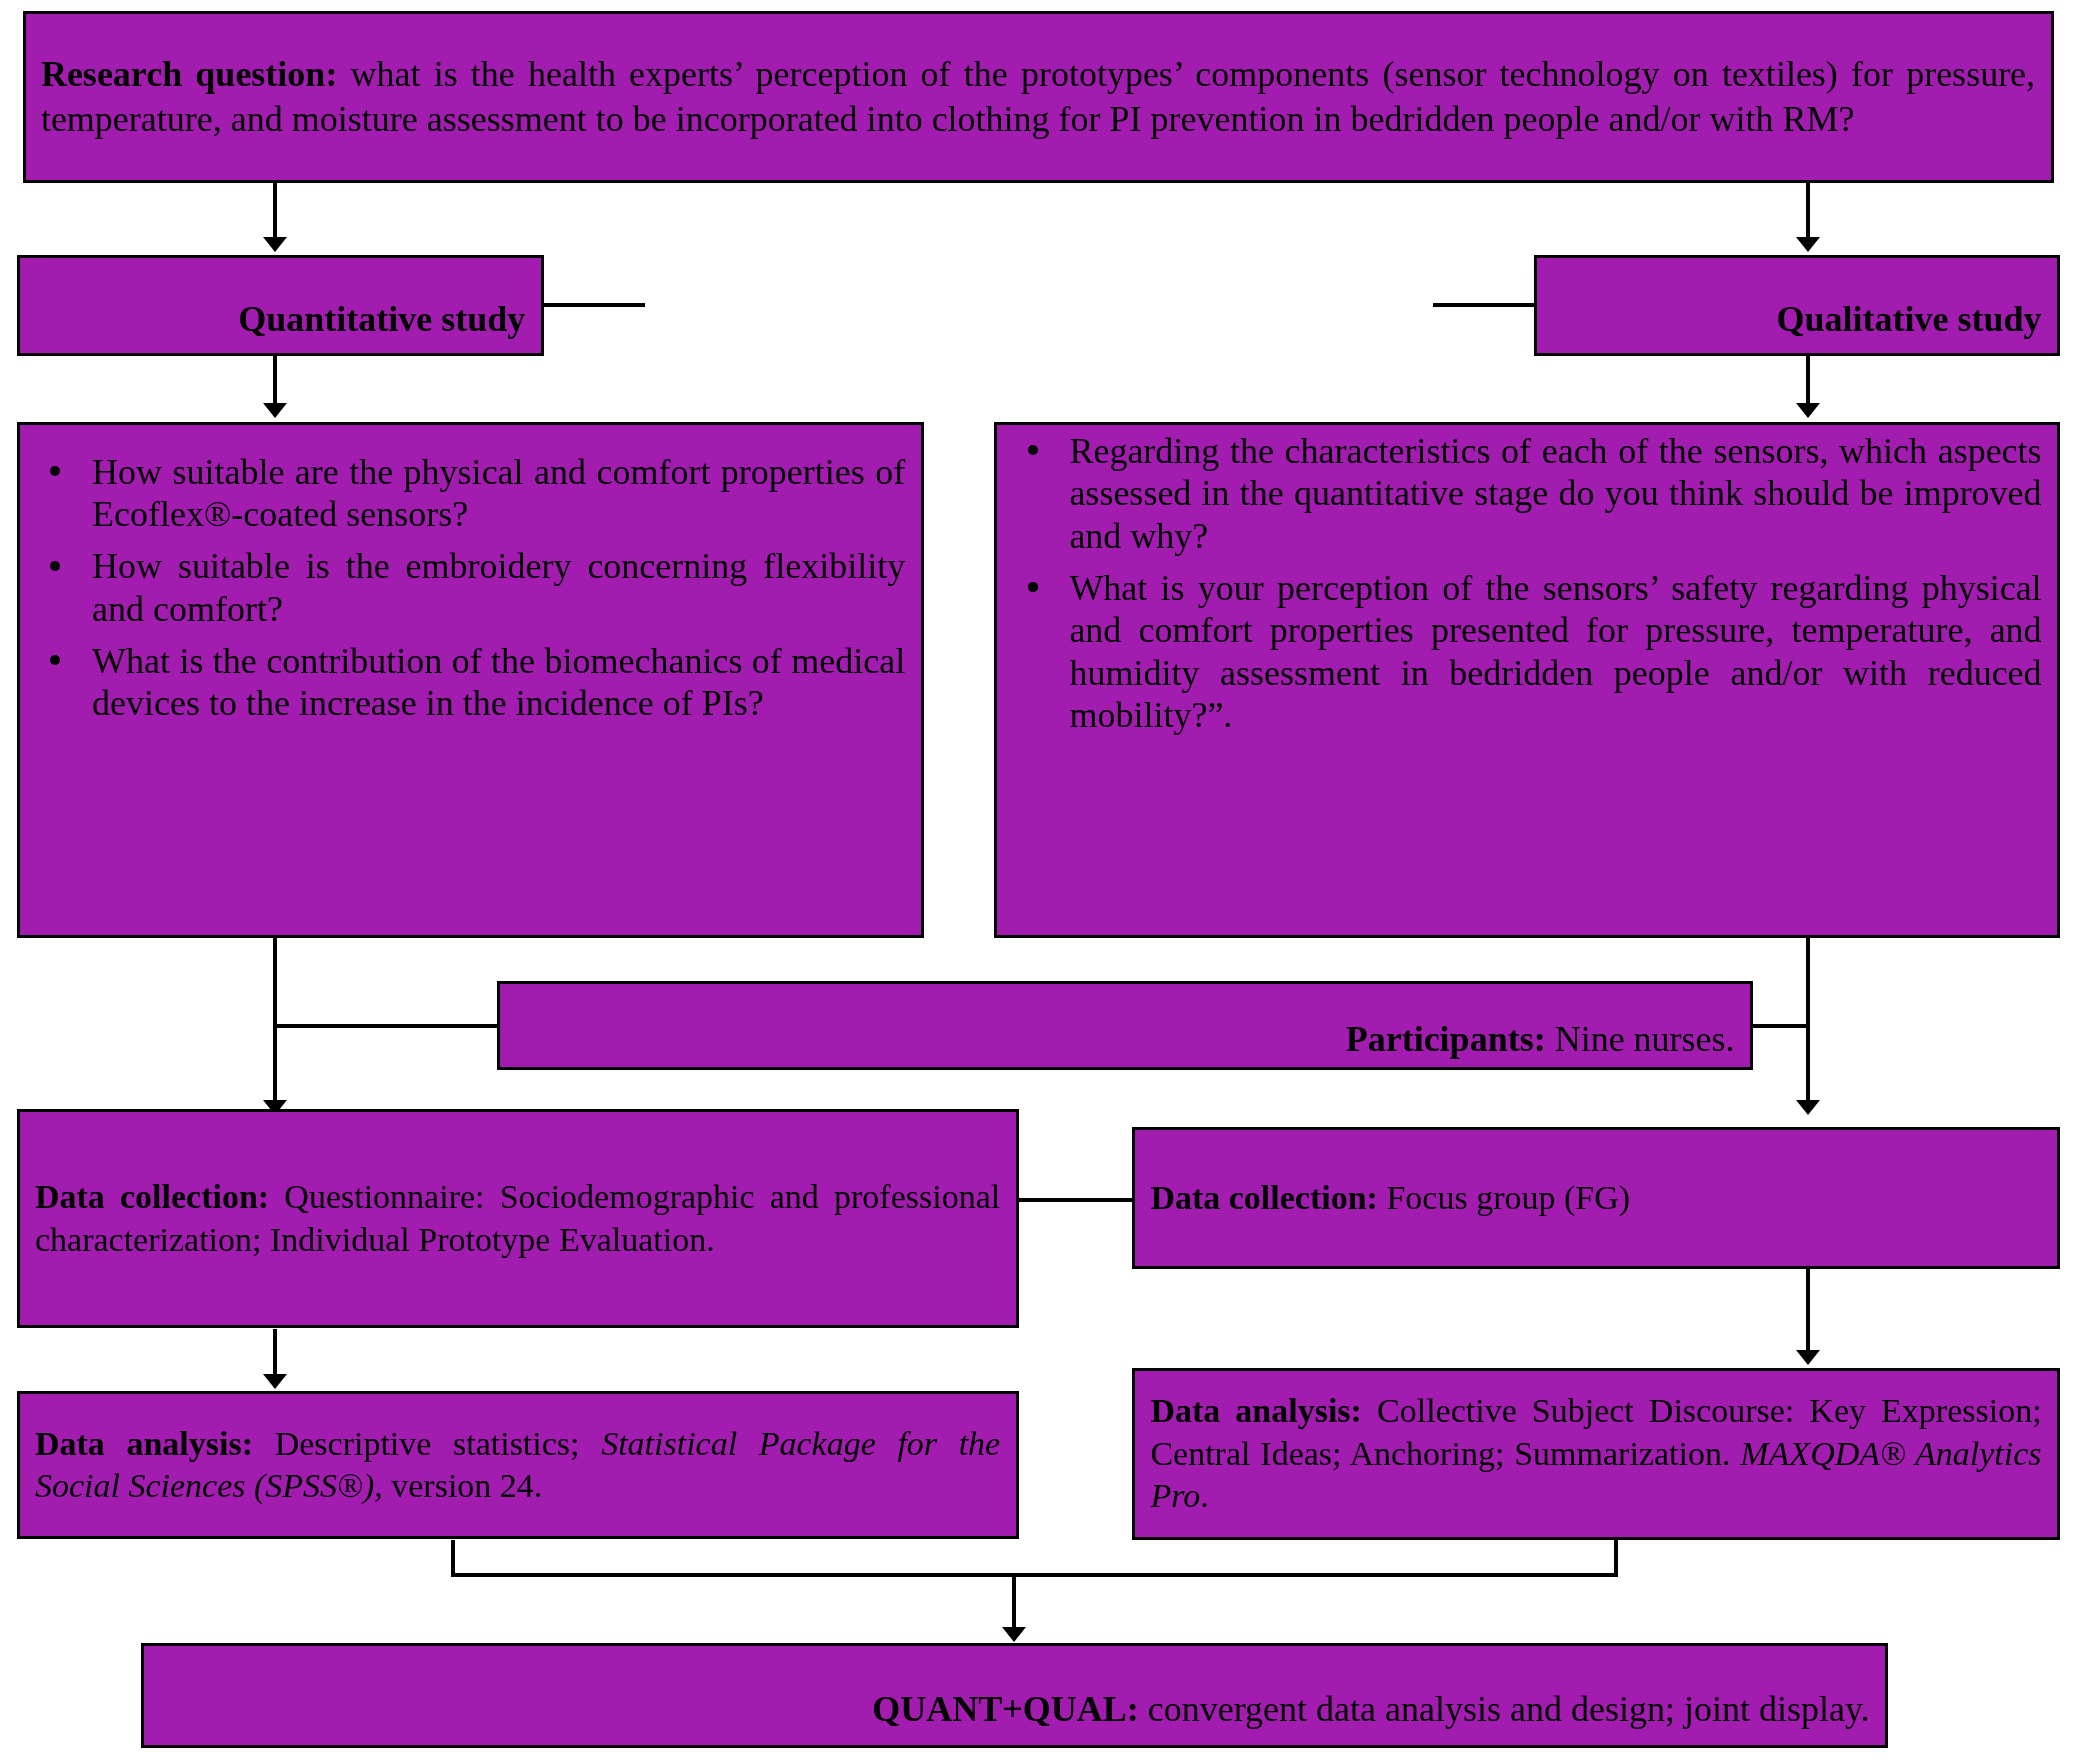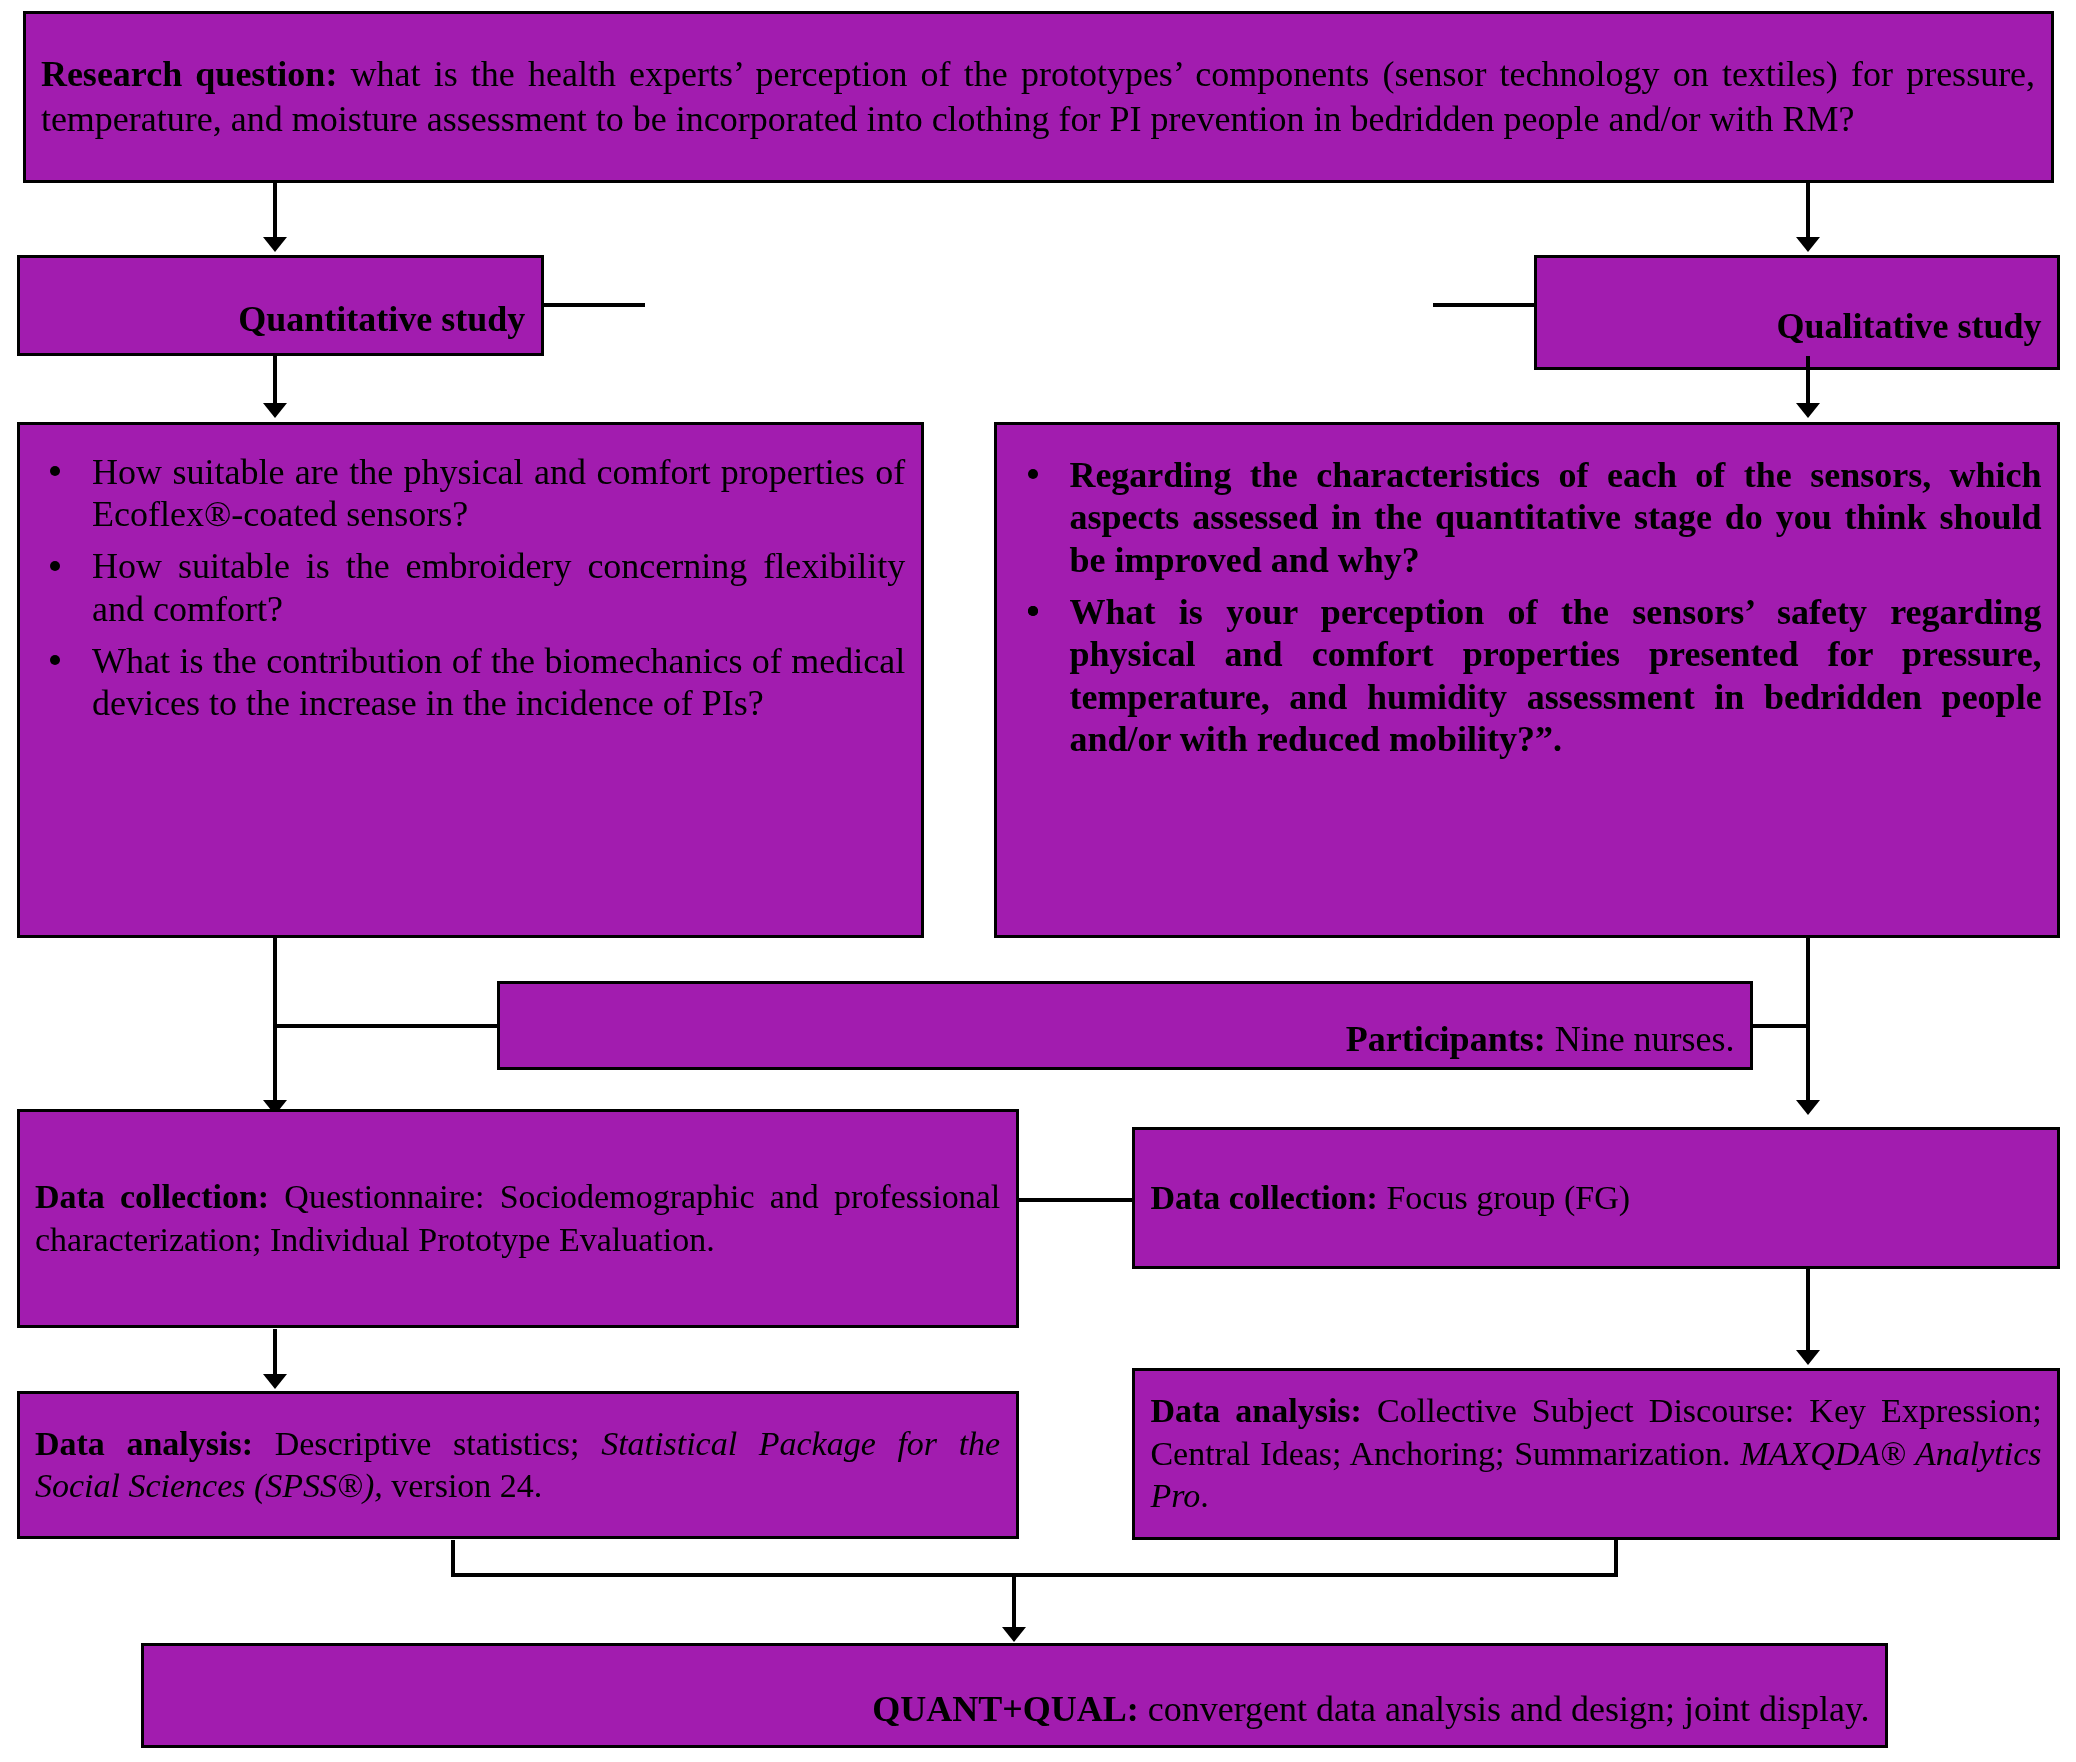--- a/index.html
+++ b/index.html
@@ -83,42 +83,42 @@
 
   <div class="box" style="left:16.6px;top:255px;width:527px;height:101px;">
     <div class="inner t-hdr ctr">Quantitative study</div>
   </div>
 
   <div class="ln hl" style="left:544px;top:303px;width:101px;"></div>
 
 
   <div class="ln hl" style="left:1433px;top:303px;width:101px;"></div>
 
-  <div class="box" style="left:1534px;top:255px;width:526px;height:115px;">
+  <div class="box" style="left:1534px;top:255px;width:526px;height:101px;">
     <div class="inner t-hdr ctr">Qualitative study</div>
   </div>
 
   <div class="ln vl" style="left:273px;top:356px;height:56px;"></div>
   <div class="arrow" style="left:263px;top:403px;"></div>
 
   <div class="ln vl" style="left:1806px;top:356px;height:56px;"></div>
   <div class="arrow" style="left:1796px;top:403px;"></div>
 
   <div class="box" style="left:16.6px;top:422px;width:907px;height:516px;align-items:flex-start;">
     <div class="inner t-bul" style="padding-top:26px;">
       <ul class="bl">
         <li><span class="dot"></span><span>How suitable are the physical and comfort properties of Ecoflex®-coated sensors?</span></li>
         <li><span class="dot"></span><span>How suitable is the embroidery concerning flexibility and comfort?</span></li>
         <li><span class="dot"></span><span>What is the contribution of the biomechanics of medical devices to the increase in the incidence of PIs?</span></li>
       </ul>
     </div>
   </div>
 
   <div class="box" style="left:994px;top:422px;width:1066px;height:516px;align-items:flex-start;">
-    <div class="inner t-bul" style="padding-top:29px;font-weight:bold;">
+    <div class="inner t-bul" style="padding-top:5px;">
       <ul class="bl">
         <li><span class="dot"></span><span>Regarding the characteristics of each of the sensors, which aspects assessed in the quantitative stage do you think should be improved and why?</span></li>
         <li><span class="dot"></span></li>
         <li><span class="dot"></span><span>What is your perception of the sensors’ safety regarding physical and comfort properties presented for pressure, temperature, and humidity assessment in bedridden people and/or with reduced mobility?”.</span></li>
       </ul>
     </div>
   </div>
 
   <div class="ln vl" style="left:273px;top:938px;height:172px;"></div>
   <div class="arrow" style="left:263px;top:1100px;"></div>

